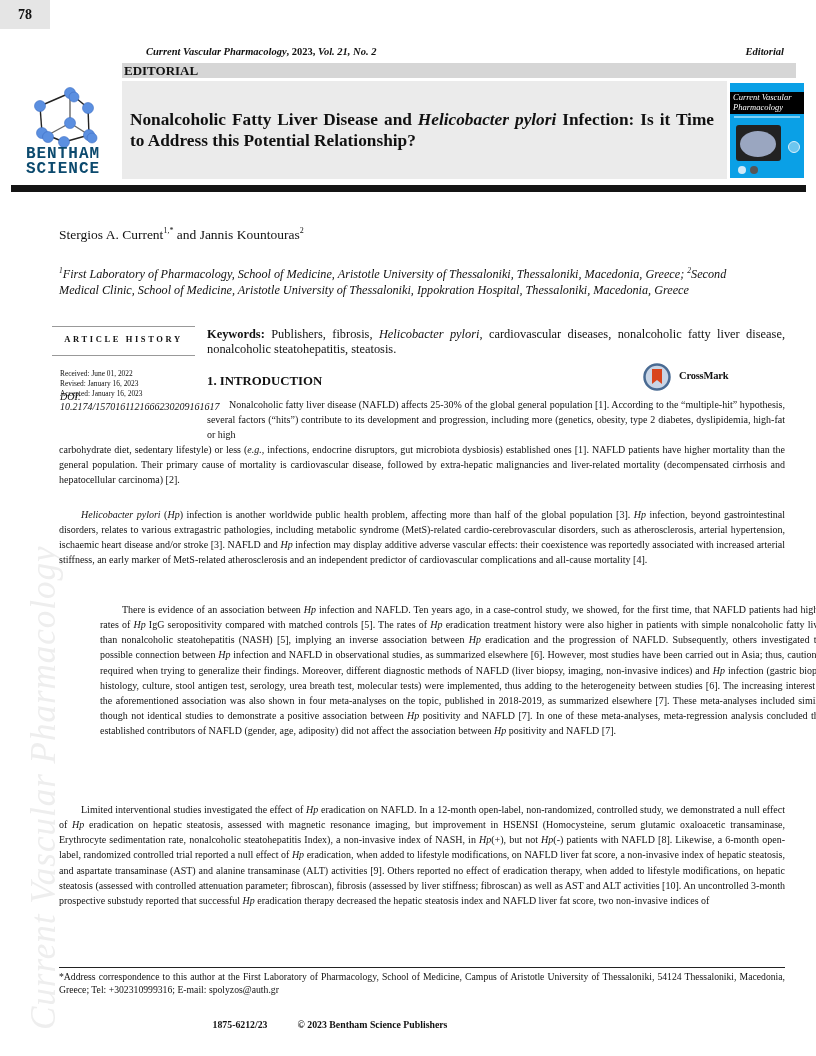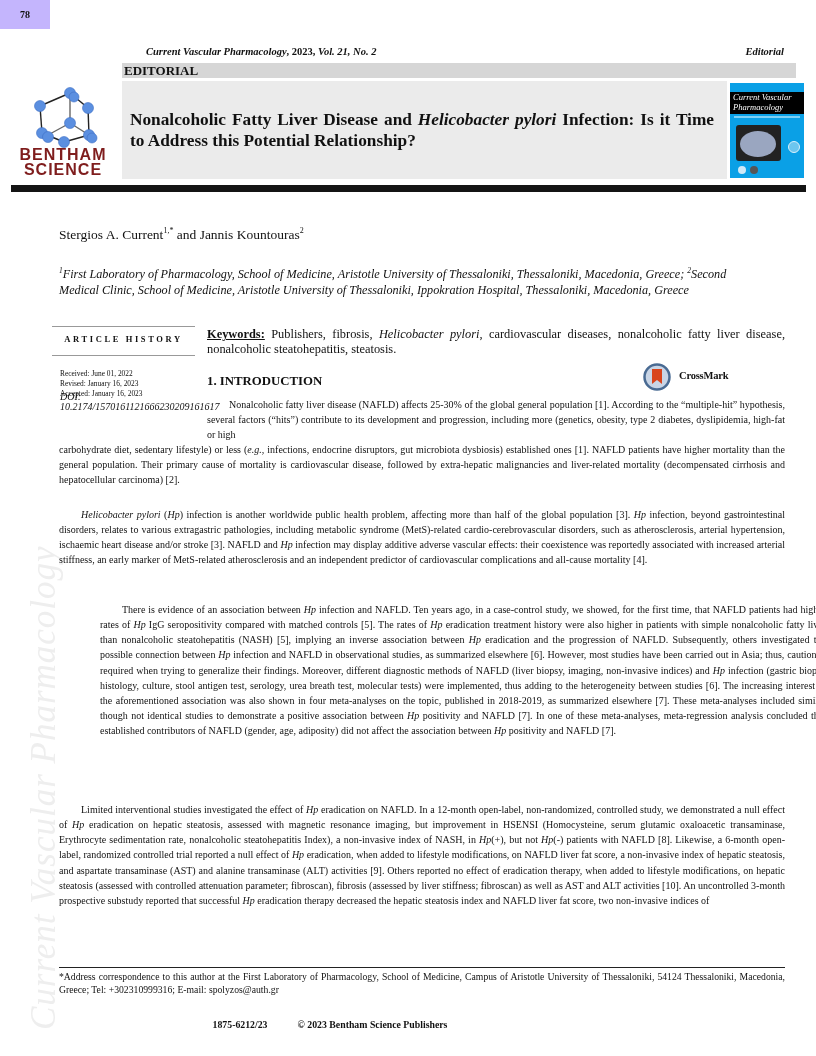--- a/index.html
+++ b/index.html
@@ -5,22 +5,22 @@
   html, body { margin: 0; padding: 0; }
   body {
     width: 816px; height: 1056px; position: relative; overflow: hidden;
     background: #ffffff; color: #111;
     font-family: "Liberation Serif", "DejaVu Serif", serif;
   }
   .abs { position: absolute; }
 
   
   .page-num {
-    left: 0; top: 0; width: 50px; height: 29px; background: #c4b5fd;
-    font-weight: bold; font-size: 10px; line-height: 29px; text-align: center;
+    left: 0; top: 0; width: 50px; height: 29px; background: #e5e5e5;
+    font-weight: bold; font-size: 14px; line-height: 29px; text-align: center;
   }
 
   .running-head {
     left: 146px; top: 46px; width: 638px; font-size: 10.5px; font-weight: bold; font-style: italic;
   }
   .running-head .rh-right { position: absolute; right: 0; top: 0; }
 
   .editorial-bar {
     left: 122px; top: 63px; width: 674px; height: 15px; background: #d6d6d6;
     font-weight: bold; font-size: 13px; line-height: 15px; padding-left: 2px; box-sizing: border-box;
@@ -33,21 +33,21 @@
     left: 130px; top: 109px; width: 584px; font-size: 17.3px; font-weight: bold; line-height: 21px;
     text-align: justify; text-align-last: left;
   }
 
   .black-bar { left: 11px; top: 185px; width: 795px; height: 7px; background: #141414; }
 
   
   .logo { left: 8px; top: 78px; width: 110px; height: 100px; }
   .logo-text {
     left: 12px; top: 147px; width: 102px; text-align: center;
-    font-family: Liberation Sans, sans-serif; font-weight: bold; color: #7f1d1d;
+    font-family: Liberation Mono, monospace; font-weight: bold; color: #0c4a6e;
     font-size: 16px; line-height: 15px; letter-spacing: 1px;
   }
 
   
   .cover {
     left: 730px; top: 83px; width: 74px; height: 95px; background: #0aa0e6;
   }
   .cover .cover-title {
     position: absolute; left: 0; top: 9px; width: 74px; height: 22px; background: #000;
     color: #fff; font-style: italic; font-size: 8.5px; line-height: 10px; padding-left: 3px; box-sizing: border-box;
@@ -84,21 +84,21 @@
   .ah-title {
     left: 52px; top: 334px; width: 143px; text-align: center;
     font-size: 8.5px; font-weight: bold; letter-spacing: 2.6px;
   }
   .ah-dates { left: 60px; top: 369px; font-size: 7.4px; line-height: 10px; }
   .ah-doi { left: 60px; top: 392px; font-size: 10px; line-height: 10px; font-style: italic; }
 
   .keywords {
     left: 207px; top: 327px; width: 578px; font-size: 12.4px; line-height: 15px; text-align: justify;
   }
-  .kw-label { font-weight: bold; text-decoration: underline; }
+  .kw-label { font-weight: bold; }
 
   .intro-head { left: 207px; top: 374px; font-size: 12.8px; font-weight: bold; }
 
   .crossmark { left: 642px; top: 363px; width: 90px; height: 28px; }
   .crossmark-text { position: absolute; left: 37px; top: 7px; font-size: 10.5px; font-weight: bold; letter-spacing: -0.2px; }
 
   .body-text {
     font-size: 10px; line-height: 15.15px; text-align: justify;
   }
   .para-first {

